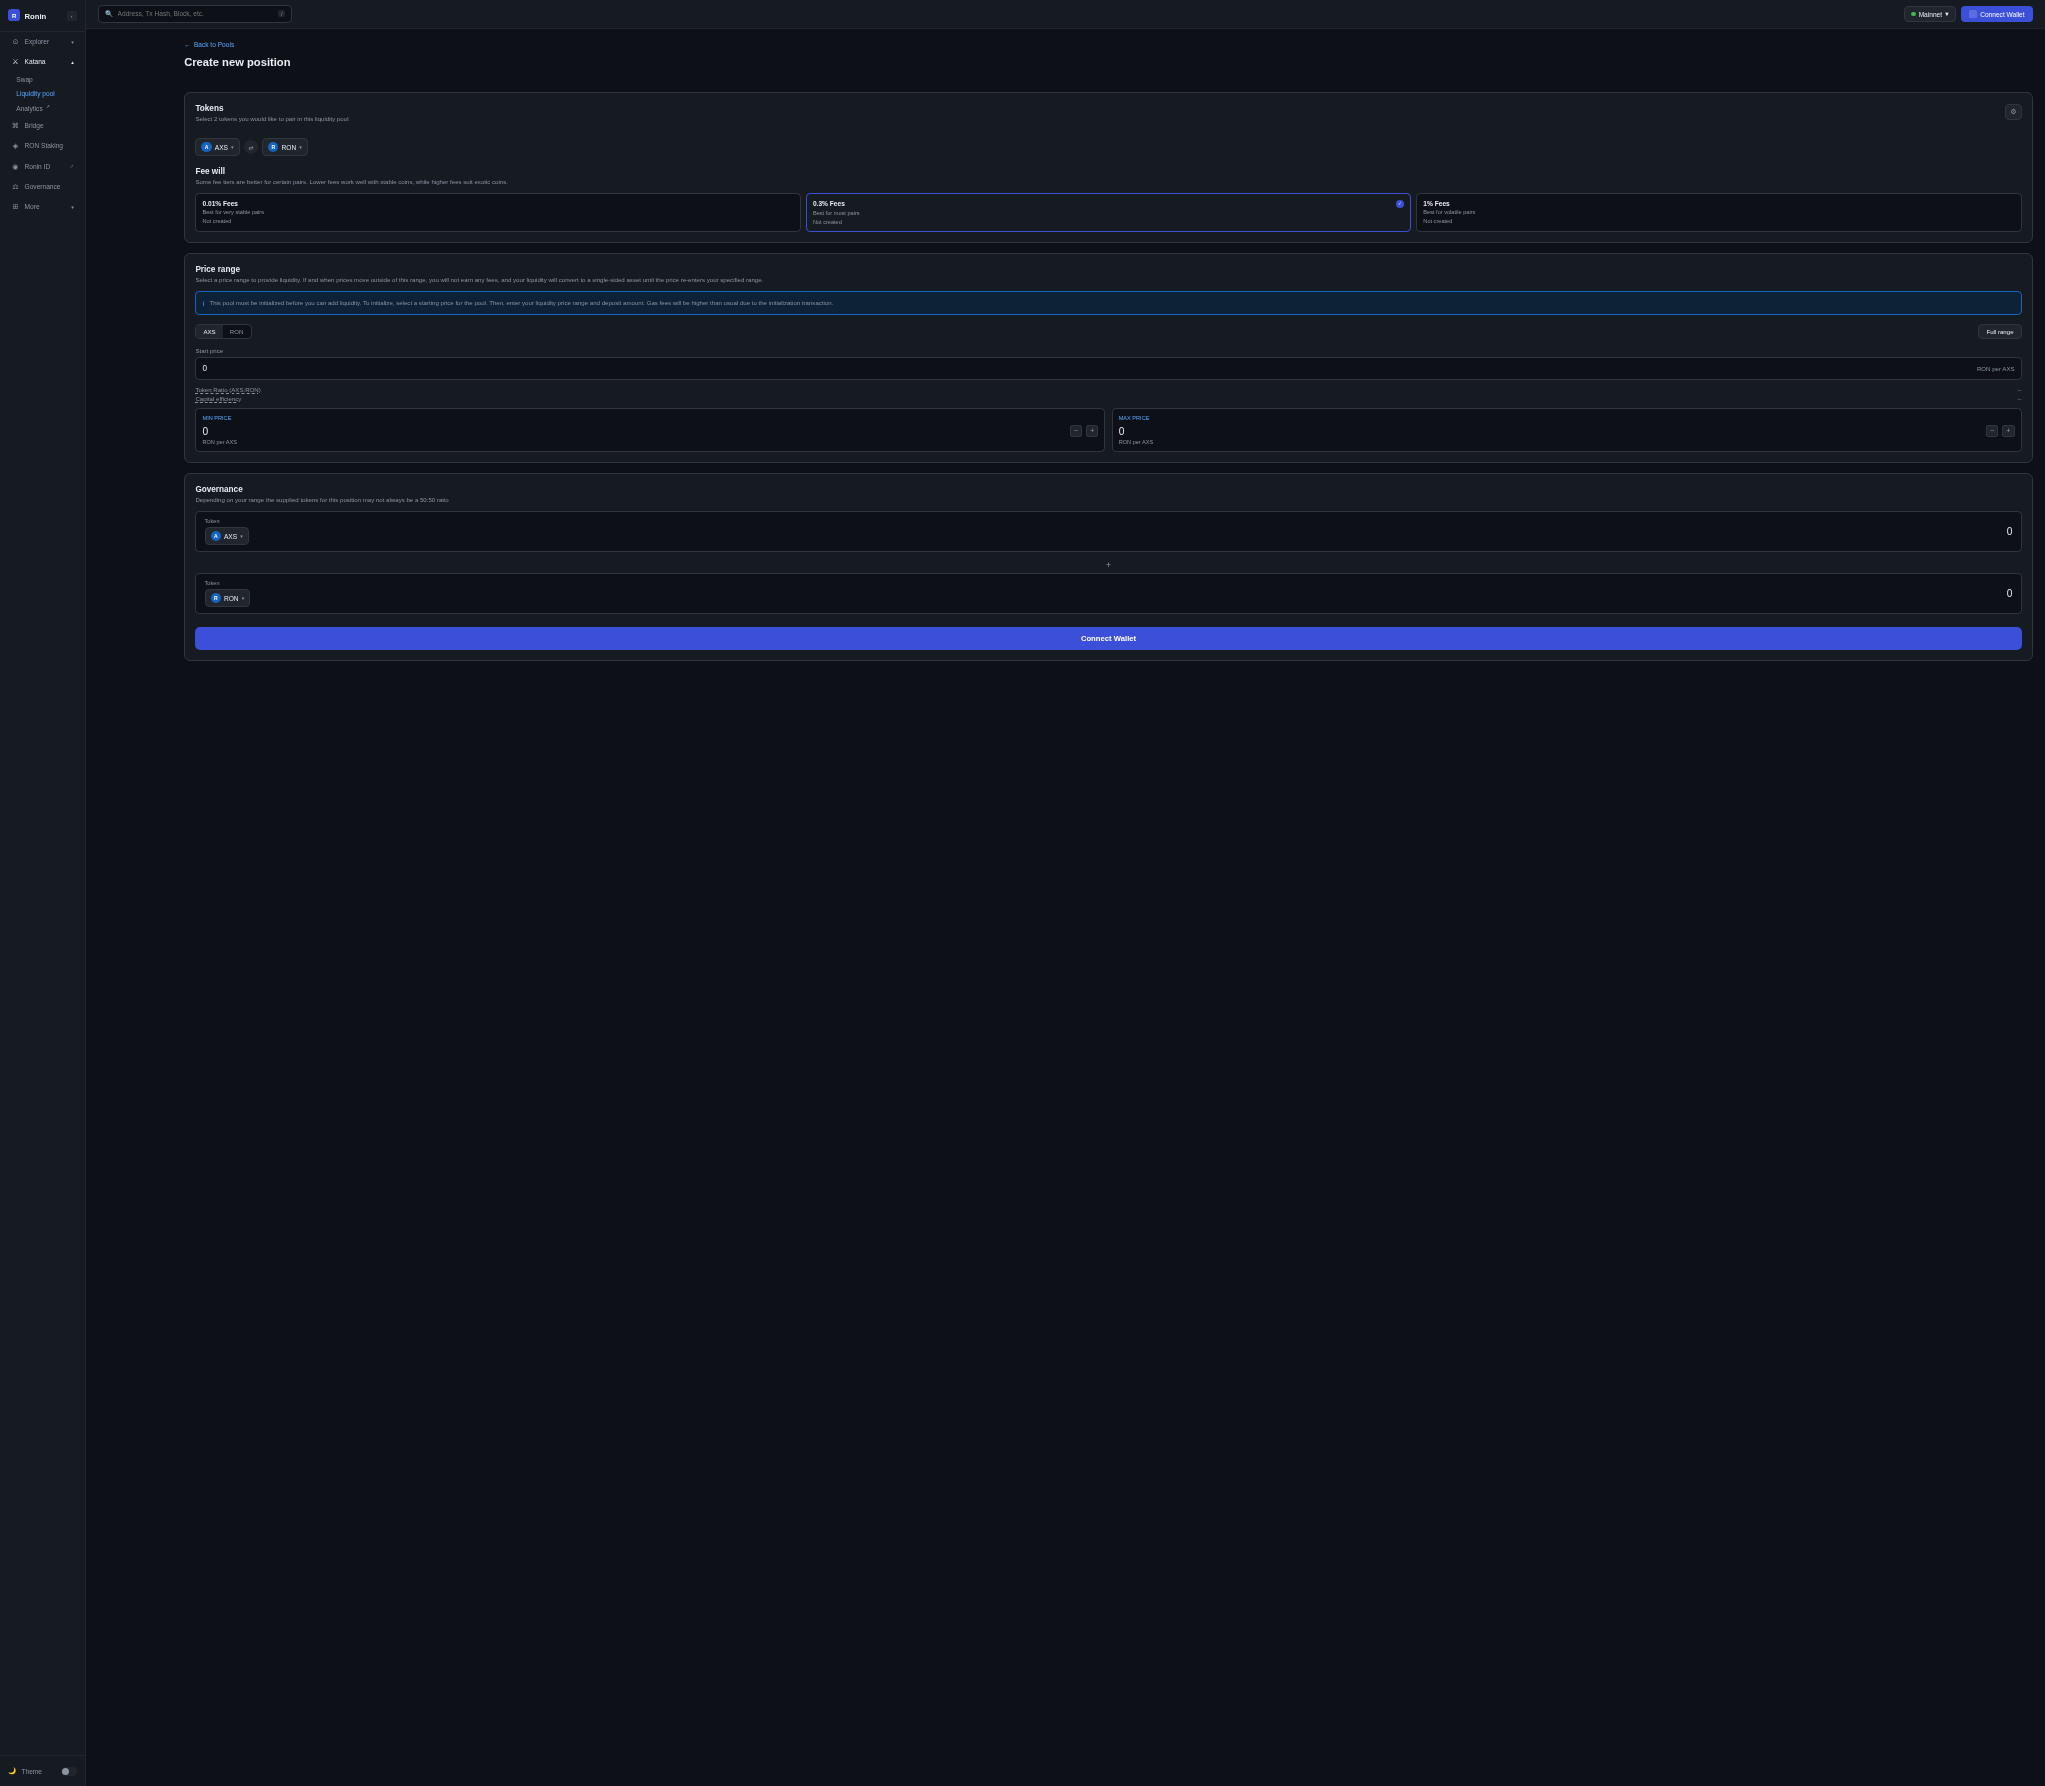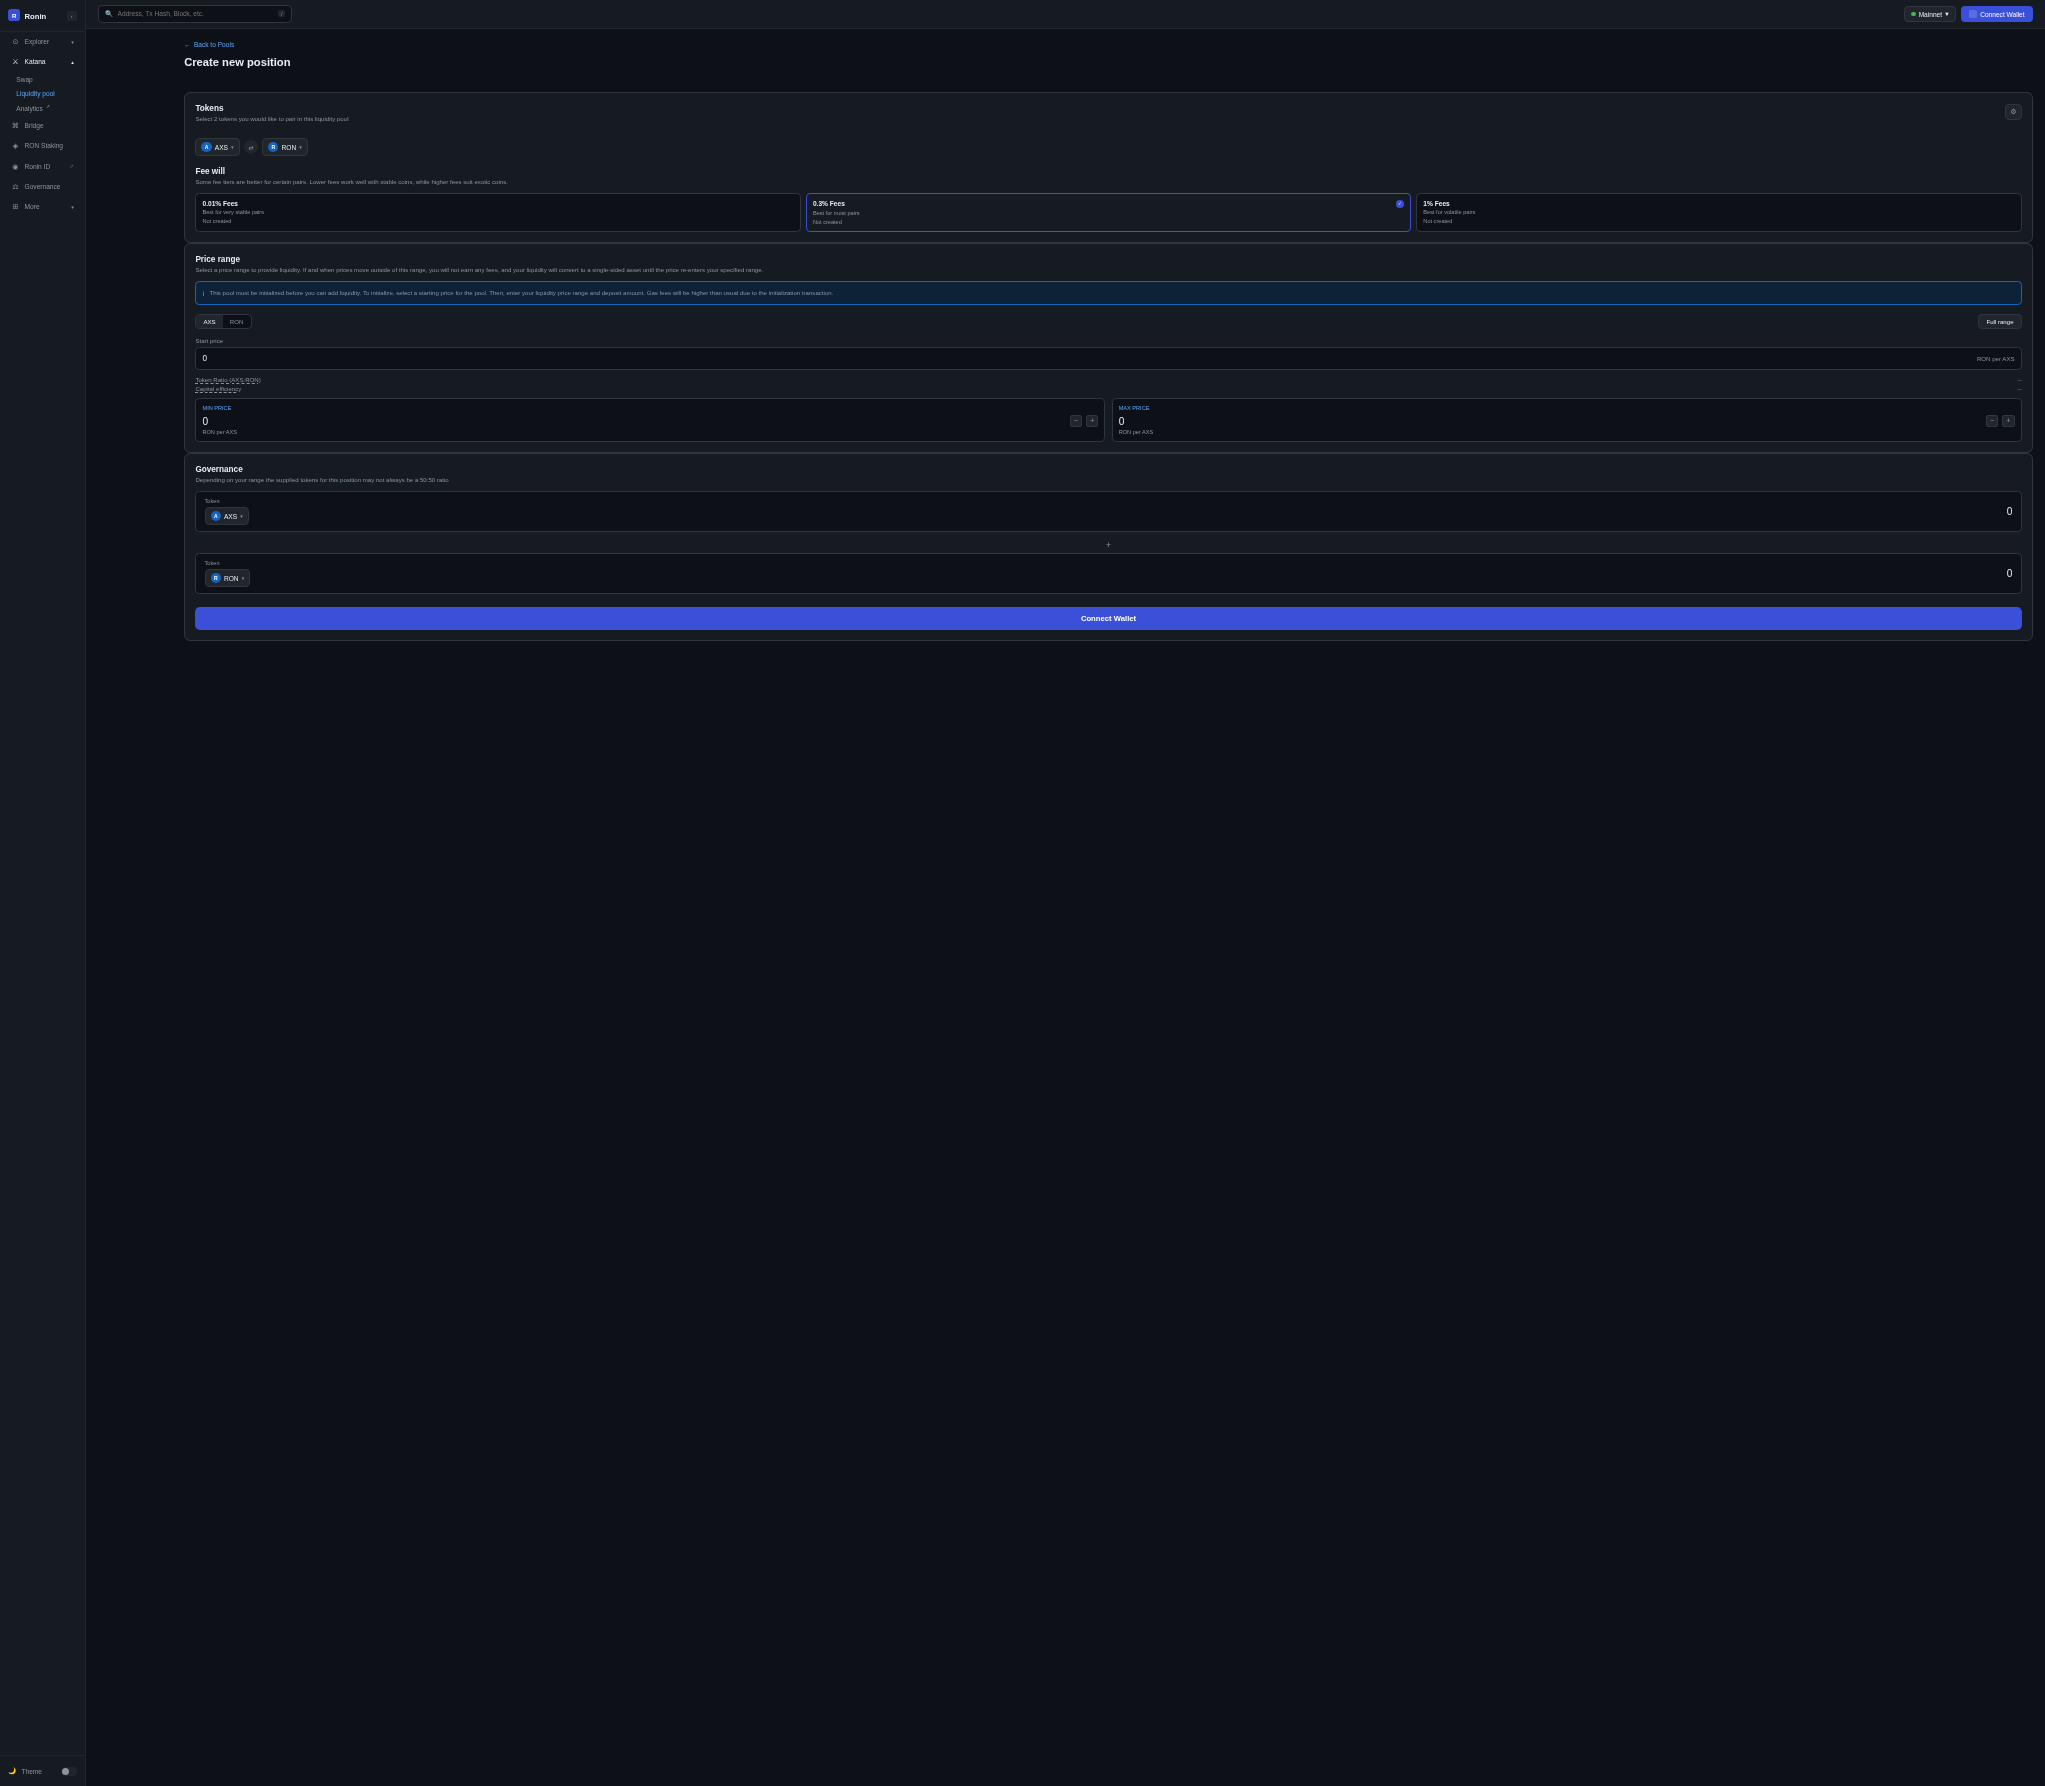--- a/index.html
+++ b/index.html
@@ -229,21 +229,21 @@
       color: #e6edf3;
       margin-bottom: 24px;
     }
 
     
     .card {
       background: #161b22;
       border: 0.5px solid #30363d;
       border-radius: 6.1px;
       padding: 10.2px;
-      margin-bottom: 0;
+      margin-bottom: 10px;
     }
     .card-title {
       font-size: 8.2px;
       font-weight: 600;
       color: #e6edf3;
       margin-bottom: 2px;
     }
     .card-subtitle {
       font-size: 6.1px;
       color: #8b949e;

